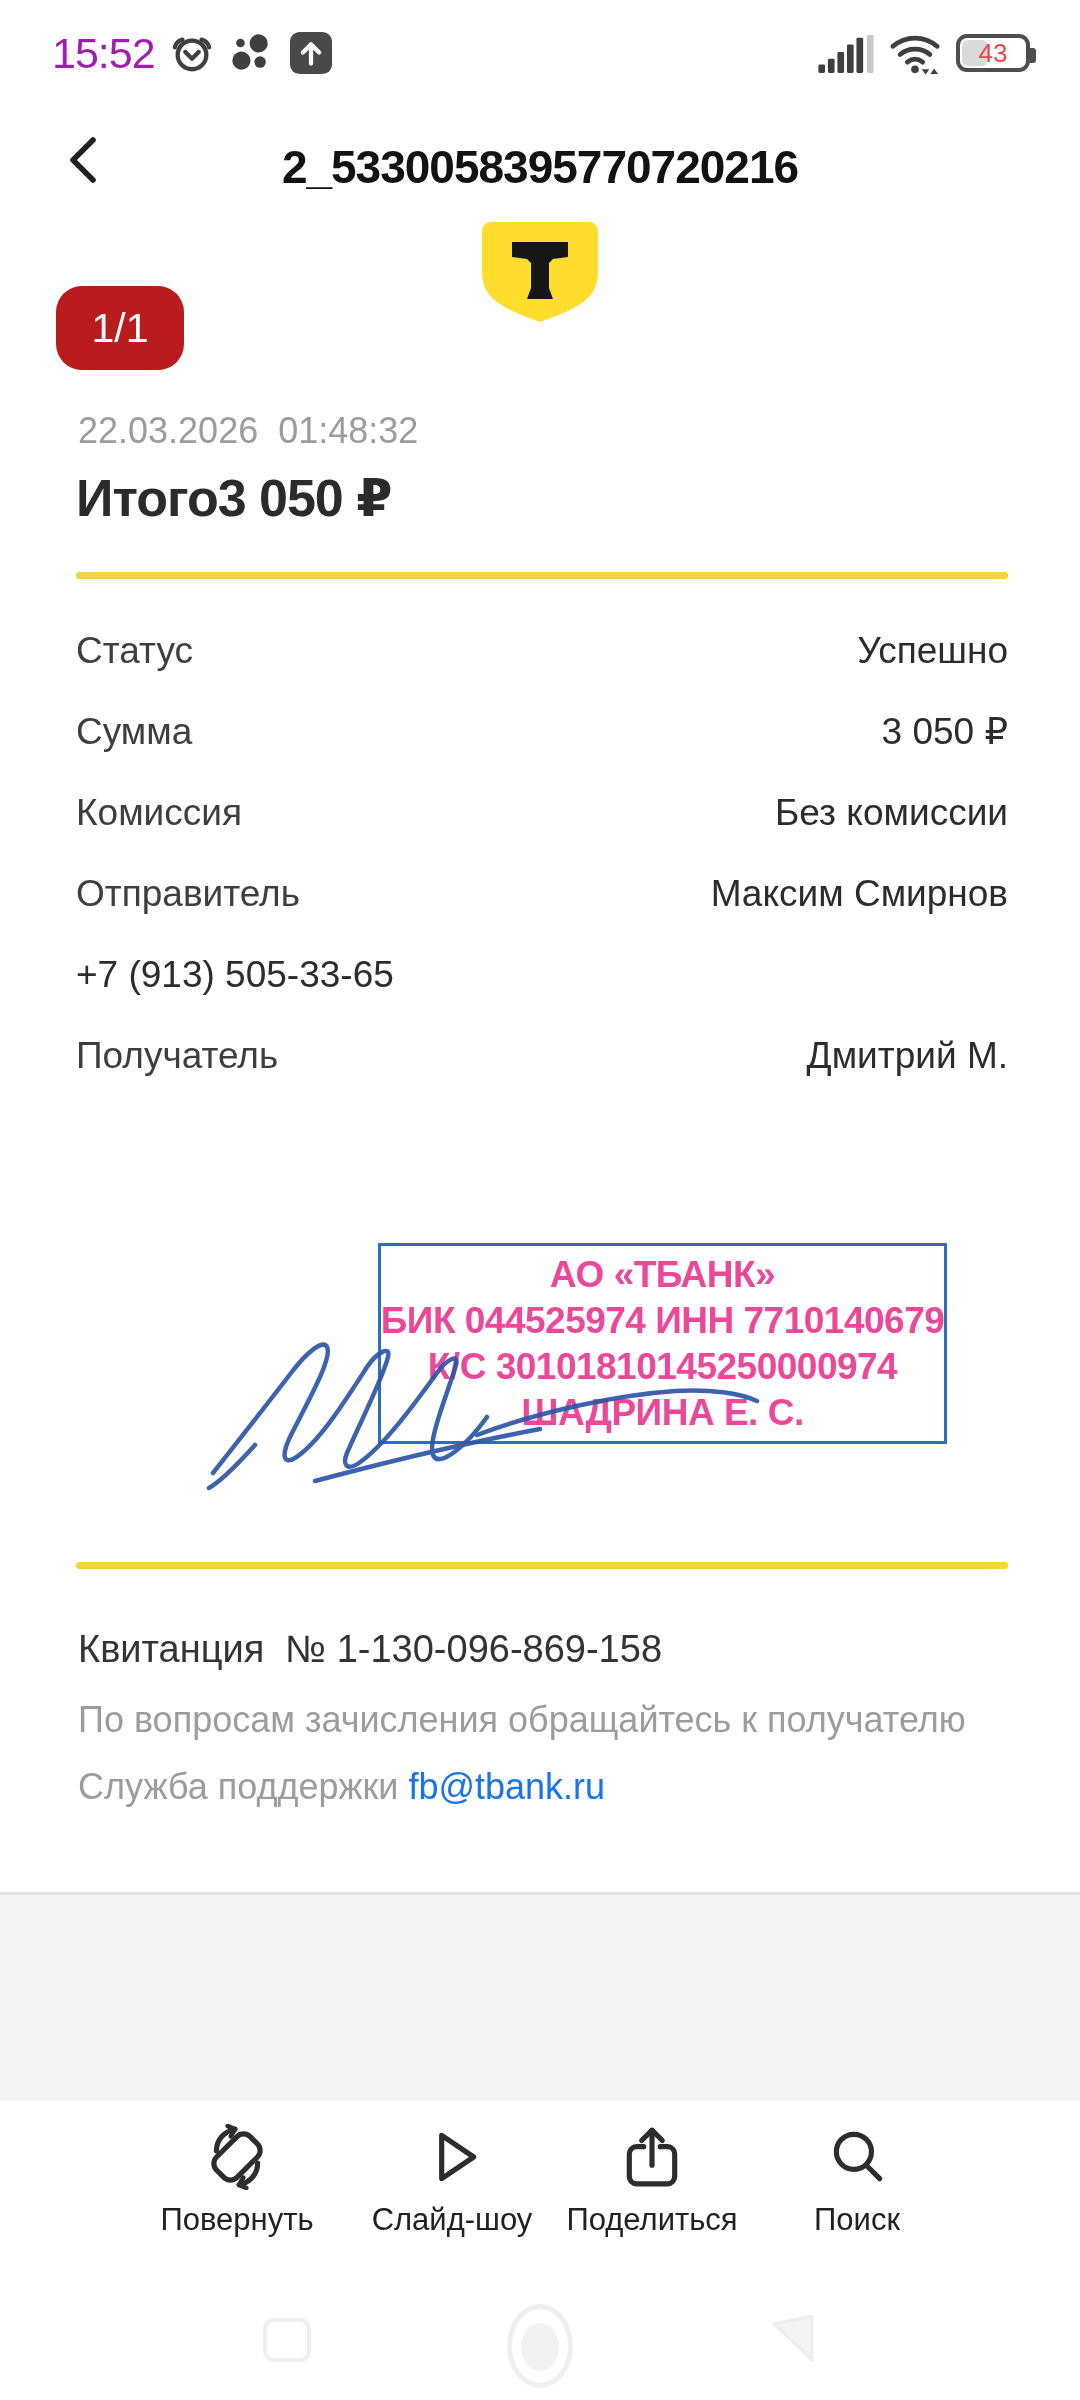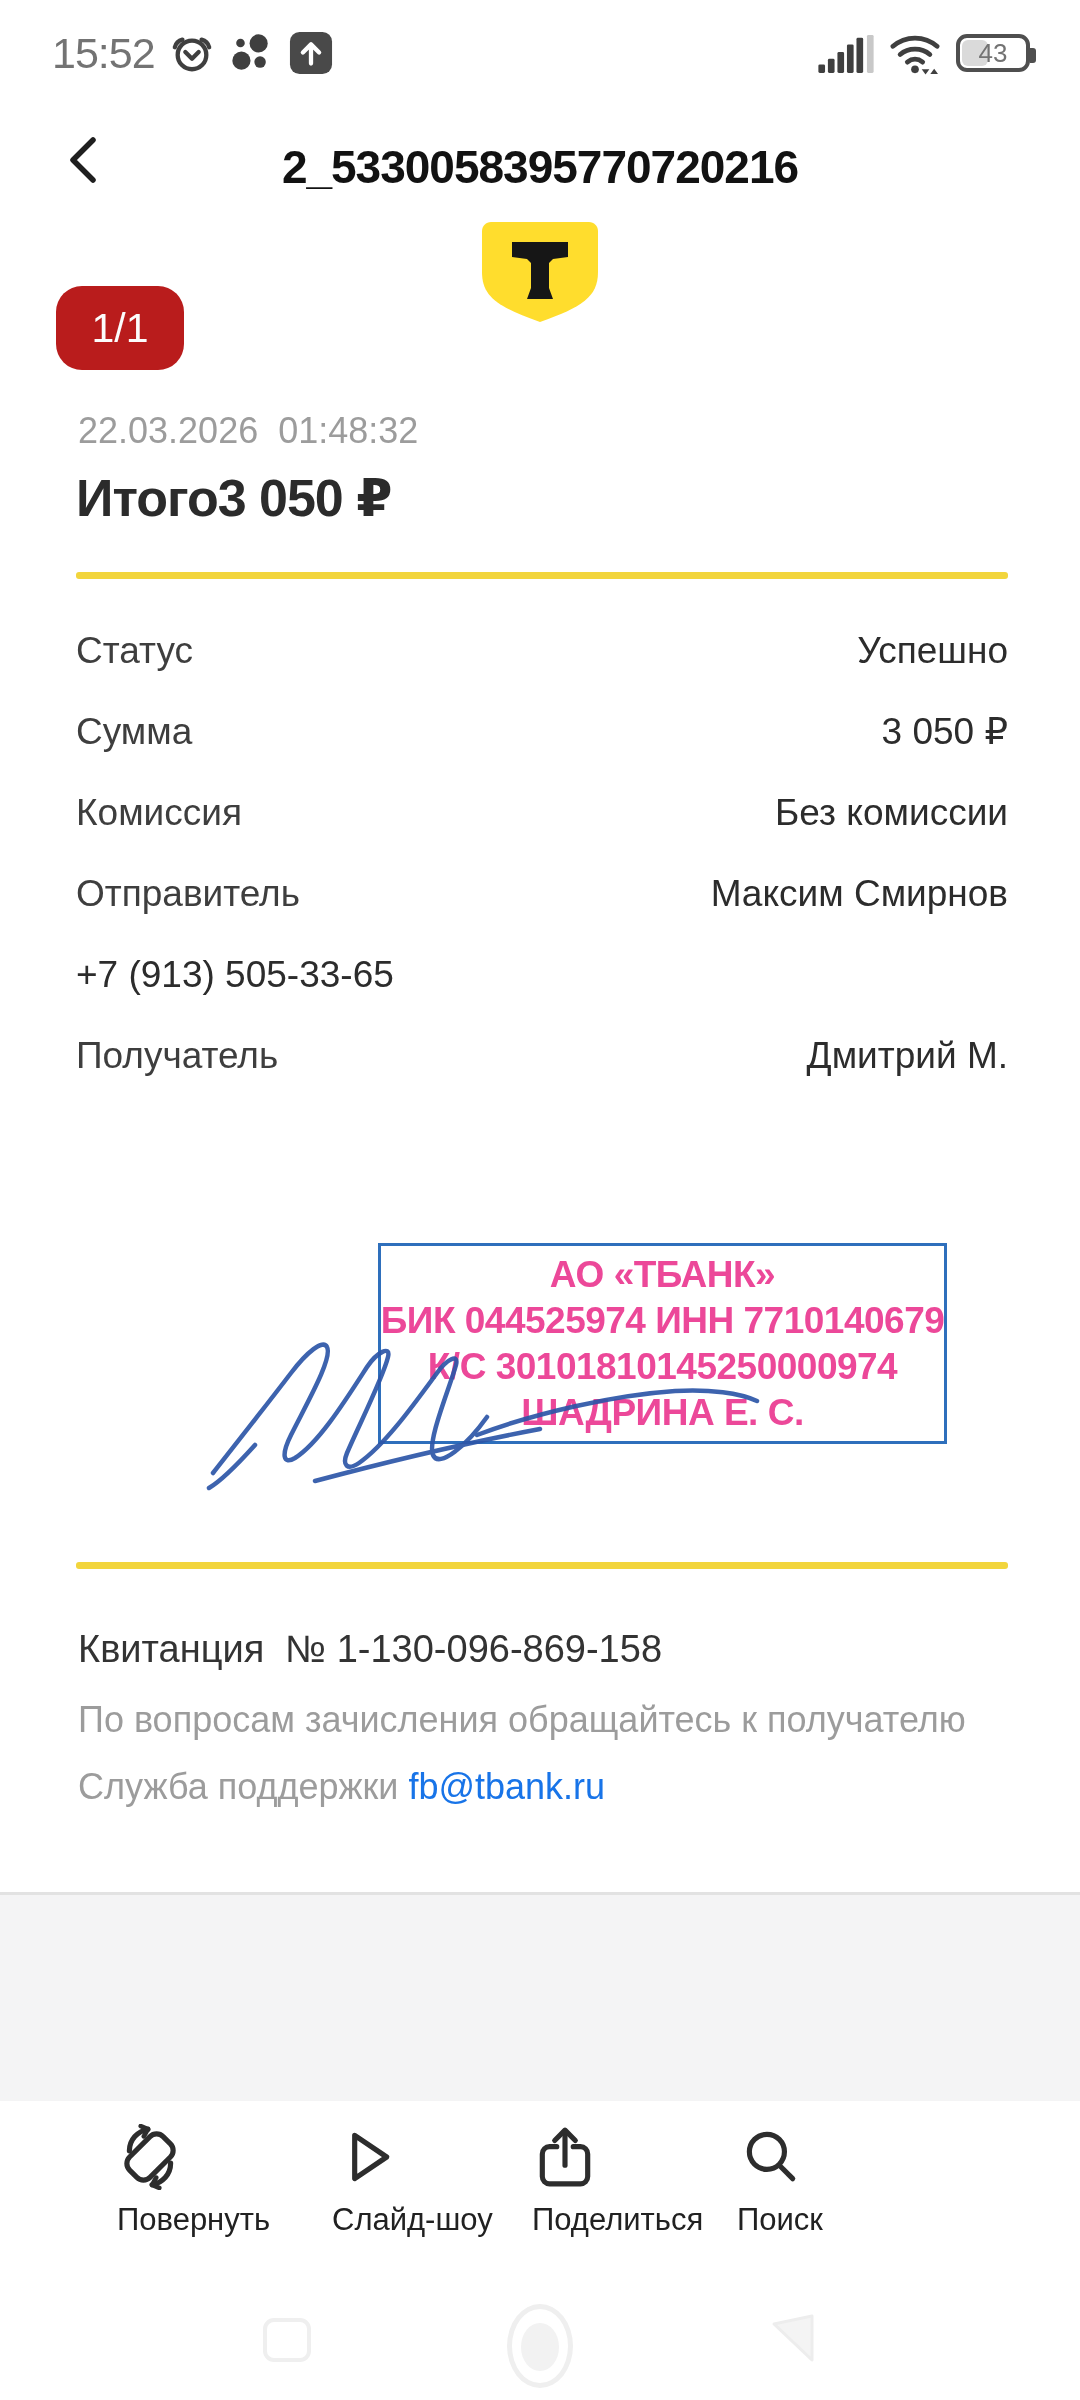--- a/index.html
+++ b/index.html
@@ -5,24 +5,24 @@
   html,body{margin:0;padding:0;background:#777;}
   .screen{
     position:relative;width:1080px;height:2400px;background:#ffffff;
     font-family:"Liberation Sans","DejaVu Sans",sans-serif;overflow:hidden;
     margin:0 auto;
   }
   
   .statusbar{position:absolute;top:0;left:0;right:0;height:96px;display:flex;align-items:center;justify-content:space-between;padding:10px 50px 0 52px;box-sizing:border-box;}
   .sb-left{display:flex;align-items:center;gap:16px;}
   .sb-right{display:flex;align-items:center;gap:16px;}
-  .sb-time{font-size:43px;color:#737373;letter-spacing:-1px;}
+  .sb-time{font-size:43px;color:#a21caf;letter-spacing:-1px;}
   .battery{position:relative;width:74px;height:38px;border:4px solid #4f4f4f;border-radius:11px;box-sizing:border-box;}
   .battery-fill{position:absolute;left:2px;top:2px;bottom:2px;width:26px;background:#dadada;border-radius:6px;}
-  .battery-num{position:absolute;inset:0;display:flex;align-items:center;justify-content:center;font-size:26px;color:#737373;}
+  .battery-num{position:absolute;inset:0;display:flex;align-items:center;justify-content:center;font-size:26px;color:#ef4444;}
   .battery-cap{position:absolute;right:-10px;top:10px;width:6px;height:15px;background:#4f4f4f;border-radius:0 3px 3px 0;}
   
   .back-btn{position:absolute;left:62px;top:132px;width:40px;height:56px;}
   .page-title{position:absolute;left:0;right:0;top:140px;text-align:center;font-size:46px;font-weight:700;color:#121212;letter-spacing:-1px;}
   
   .logo{position:absolute;left:482px;top:222px;}
   .pages-badge{position:absolute;left:56px;top:286px;width:128px;height:84px;border-radius:26px;background:#b91c1c;color:#fcfcfc;font-size:41px;display:flex;align-items:center;justify-content:center;}
   .rc-date{position:absolute;left:78px;top:410px;font-size:36px;color:#9c9c9c;white-space:pre;}
   .rc-total{position:absolute;left:76px;right:72px;top:466px;height:64px;display:flex;align-items:center;font-size:52px;font-weight:700;color:#2b2b2b;letter-spacing:-1px;}
   .divider{position:absolute;left:76px;right:72px;height:7px;background:#F2D53C;border-radius:3px;}
@@ -35,21 +35,21 @@
   .stamp{position:absolute;left:378px;top:1243px;width:569px;height:201px;border:3px solid #2E6FBC;box-sizing:border-box;display:flex;flex-direction:column;align-items:center;justify-content:center;gap:5px;}
   .stamp div{font-size:37px;font-weight:700;color:#ec4899;letter-spacing:-0.5px;line-height:41px;white-space:nowrap;}
   .signature{position:absolute;left:195px;top:1295px;z-index:3;}
   .rc-number{position:absolute;left:78px;top:1628px;font-size:38px;color:#333;white-space:pre;}
   .rc-note{position:absolute;left:78px;top:1699px;font-size:36px;color:#9c9c9c;}
   .rc-support{position:absolute;left:78px;top:1766px;font-size:36px;color:#9c9c9c;}
   .rc-support .email{color:#1874E8;}
   .photo-edge{position:absolute;left:0;right:0;top:1892px;height:3px;background:#e2e2e2;}
   .gray-band{position:absolute;left:0;right:0;top:1895px;height:206px;background:#f4f4f5;}
   
-  .tool{position:absolute;top:2124px;width:240px;display:flex;flex-direction:column;}
+  .tool{position:absolute;top:2124px;width:240px;display:flex;flex-direction:column;align-items:center;}
   .tool .tl{margin-top:12px;font-size:31px;color:#212121;}
   .tool-1{left:117px;}.tool-2{left:332px;}.tool-3{left:532px;}.tool-4{left:737px;}
   
   .hint-square{position:absolute;left:263px;top:2318px;width:48px;height:44px;border:4px solid #efefef;border-radius:11px;box-sizing:border-box;}
   .hint-circle{position:absolute;left:507px;top:2304px;width:66px;height:84px;border:5px solid #efefef;border-radius:50%;box-sizing:border-box;}
   .hint-circle::after{content:"";position:absolute;left:9px;right:9px;top:14px;bottom:12px;background:#f2f2f2;border-radius:50%;}
   .hint-back{position:absolute;left:768px;top:2310px;}
 </style>
 </head>
 <body>

